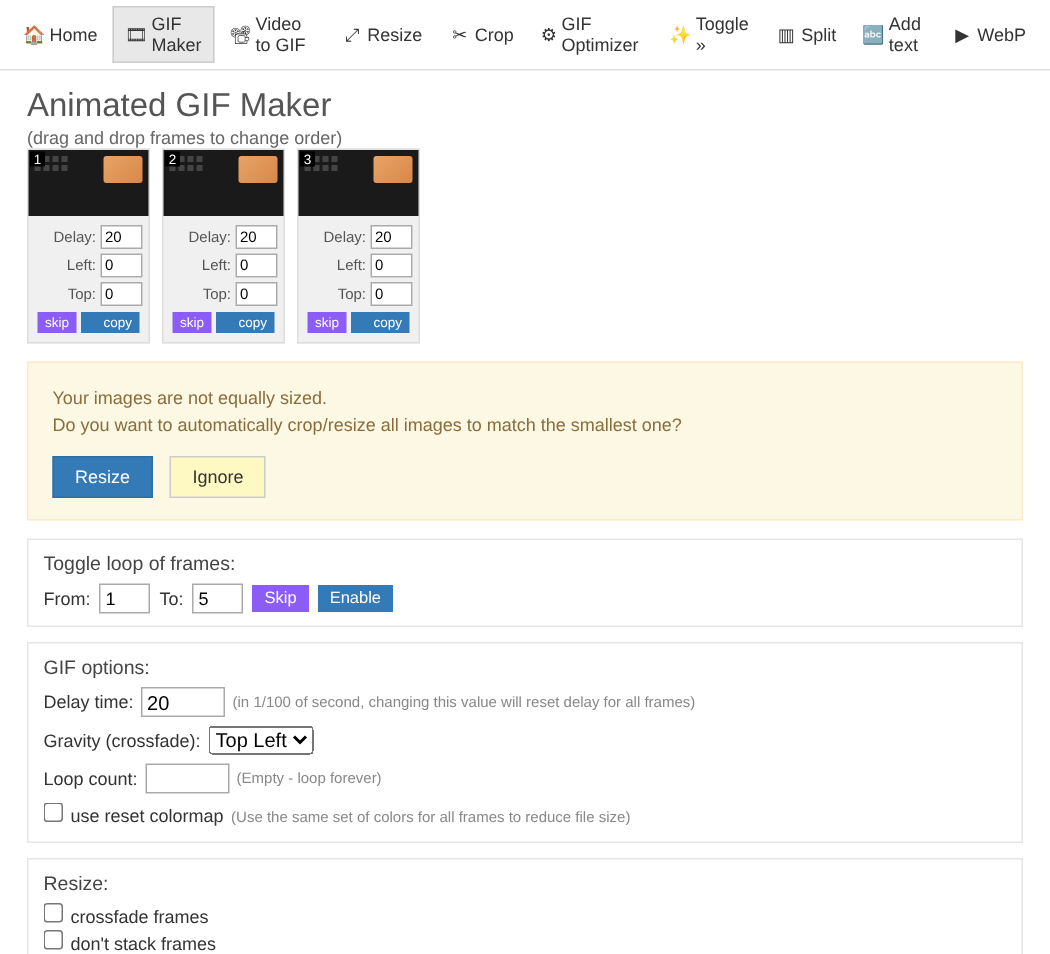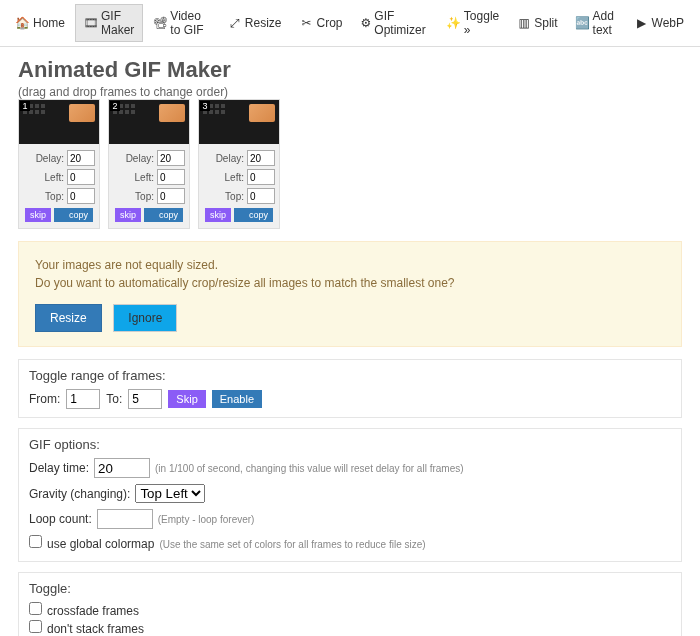--- a/index.html
+++ b/index.html
@@ -2,42 +2,42 @@
 <html><head>
 <meta charset="utf-8">
 <style>
 * { box-sizing: border-box; margin: 0; padding: 0; }
 body { font-family: Arial, sans-serif; font-size: 13px; color: #333; background: #fff; width: 700px; }
 .nav { display: flex; border-bottom: 1px solid #ddd; padding: 4px 8px; gap: 2px; }
 .nav-item { display: flex; align-items: center; gap: 3px; padding: 4px 8px; font-size: 12px; color: #333; cursor: pointer; }
 .nav-item.active { background: #e8e8e8; border: 1px solid #ccc; }
 .nav-icon { width: 14px; height: 14px; display: inline-flex; align-items: center; justify-content: center; }
 .content { padding: 10px 18px; }
-h1 { font-size: 22px; font-weight: bold; color: #555; margin-bottom: 2px; }
+h1 { font-size: 22px; font-weight: normal; color: #555; margin-bottom: 2px; }
 .subtitle { font-size: 12px; color: #666; margin-bottom: 0; }
 .frames { display: flex; gap: 8px; margin-bottom: 12px; }
 .frame { background: #f0f0f0; border: 1px solid #ddd; width: 82px; text-align: center; padding-bottom: 6px; position: relative; }
 .frame-num { position: absolute; top: 1px; left: 1px; background: #000; color: #fff; font-size: 9px; width: 10px; height: 10px; line-height: 10px; z-index: 2; }
 .thumb { width: 100%; height: 44px; background: #1a1a1a; position: relative; overflow: hidden; }
 .thumb-inner { position: absolute; top: 4px; right: 4px; width: 26px; height: 18px; background: linear-gradient(135deg,#e8a368,#d88848); border-radius: 2px; }
 .thumb-dots { position: absolute; top: 4px; left: 4px; display: grid; grid-template-columns: repeat(4,4px); gap: 2px; }
 .thumb-dots span { width: 4px; height: 4px; background: #444; }
 .frame-inputs { padding: 6px 4px 0; text-align: left; font-size: 10px; }
 .frame-row { display: flex; justify-content: center; align-items: center; gap: 3px; margin-bottom: 3px; }
 .frame-row label { flex: 1; text-align: right; color: #555; }
 .frame-row input { width: 28px; height: 16px; font-size: 10px; border: 1px solid #aaa; padding: 0 2px; }
 .frame-btns { display: flex; gap: 3px; justify-content: center; margin-top: 4px; }
 .btn-mini { font-size: 9px; padding: 2px 5px; color: #fff; border: none; cursor: pointer; }
 .btn-red { background: #8b5cf6; }
 .btn-blue { background: #337ab7; padding-left: 15px; }
 .warning { background: #fcf8e3; border: 1px solid #faebcc; padding: 14px 16px; margin-bottom: 12px; }
 .warning p { font-size: 12px; color: #8a6d3b; line-height: 1.5; margin-bottom: 12px; }
 .btn { padding: 6px 14px; font-size: 12px; border: 1px solid transparent; cursor: pointer; }
 .btn-primary { background: #337ab7; color: #fff; border-color: #2e6da4; }
-.btn-default { background: #0ea5e9; color: #333; border-color: #ccc; margin-left: 8px; }
+.btn-default { background: #fef9c3; color: #333; border-color: #ccc; margin-left: 8px; }
 .panel { border: 1px solid #e5e5e5; padding: 8px 10px; margin-bottom: 10px; }
 .panel-title { font-size: 13px; color: #444; margin-bottom: 6px; }
 .inline-row { display: flex; align-items: center; gap: 6px; font-size: 12px; flex-wrap: wrap; }
 .inline-row input[type="text"] { width: 34px; height: 20px; border: 1px solid #aaa; padding: 0 3px; font-size: 12px; }
 .hint { font-size: 10px; color: #888; }
 .option-row { display: flex; align-items: center; gap: 5px; margin-bottom: 6px; font-size: 12px; }
 .check-row { display: flex; align-items: baseline; gap: 5px; font-size: 12px; margin-bottom: 2px; }
 </style>
 </head>
 <body>
@@ -194,56 +194,56 @@
     </div>
   </div>
 
   <div class="warning">
     <p><span>Your images are not equally sized.</span><br><span>Do you want to automatically crop/resize all images to match the smallest one?</span></p>
     <button class="btn btn-primary">Resize</button>
     <button class="btn btn-default">Ignore</button>
   </div>
 
   <div class="panel">
-    <div class="panel-title">Toggle range of frames:</div>
+    <div class="panel-title">Toggle loop of frames:</div>
     <div class="inline-row">
       <span>From:</span>
       <input type="text" value="1" style="">
       <span>To:</span>
       <input type="text" value="5" style="">
       <button class="btn-mini btn-red" style="padding:3px 8px;font-size:11px">Skip</button>
       <button class="btn-mini btn-blue" style="padding:3px 8px;font-size:11px">Enable</button>
     </div>
   </div>
 
   <div class="panel">
     <div class="panel-title">GIF options:</div>
     <div class="option-row">
       <span>Delay time:</span>
       <input type="text" class="wide" style="width: 56px; height: 20px; border: 1px solid rgb(170, 170, 170); padding: 0px 3px;" value="20">
       <span class="hint">(in 1/100 of second, changing this value will reset delay for all frames)</span>
     </div>
     <div class="option-row">
-      <span>Gravity (changing):</span>
+      <span>Gravity (crossfade):</span>
       <select><option>Top Left</option></select>
     </div>
     <div class="option-row">
       <span>Loop count:</span>
       <input type="text" style="width: 56px; height: 20px; border: 1px solid rgb(170, 170, 170); padding: 0px 3px;" value="">
       <span class="hint">(Empty - loop forever)</span>
     </div>
     <div class="check-row">
       <input type="checkbox" style="">
-      <span>use global colormap</span>
+      <span>use reset colormap</span>
       <span class="hint">(Use the same set of colors for all frames to reduce file size)</span>
     </div>
   </div>
 
   <div class="panel">
-    <div class="panel-title">Toggle:</div>
+    <div class="panel-title">Resize:</div>
     <div class="check-row">
       <input type="checkbox" style="">
       <span>crossfade frames</span>
     </div>
     <div class="check-row">
       <input type="checkbox" style="">
       <span>don't stack frames</span>
 
     </div>
   </div>

